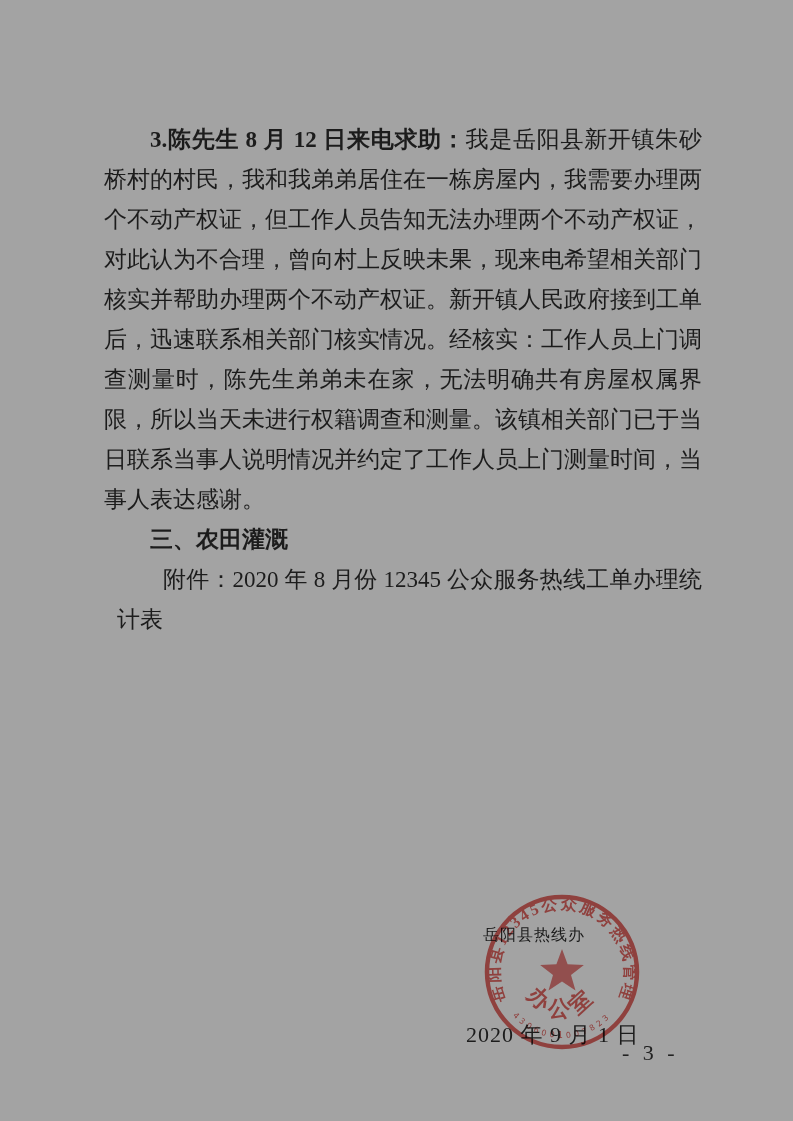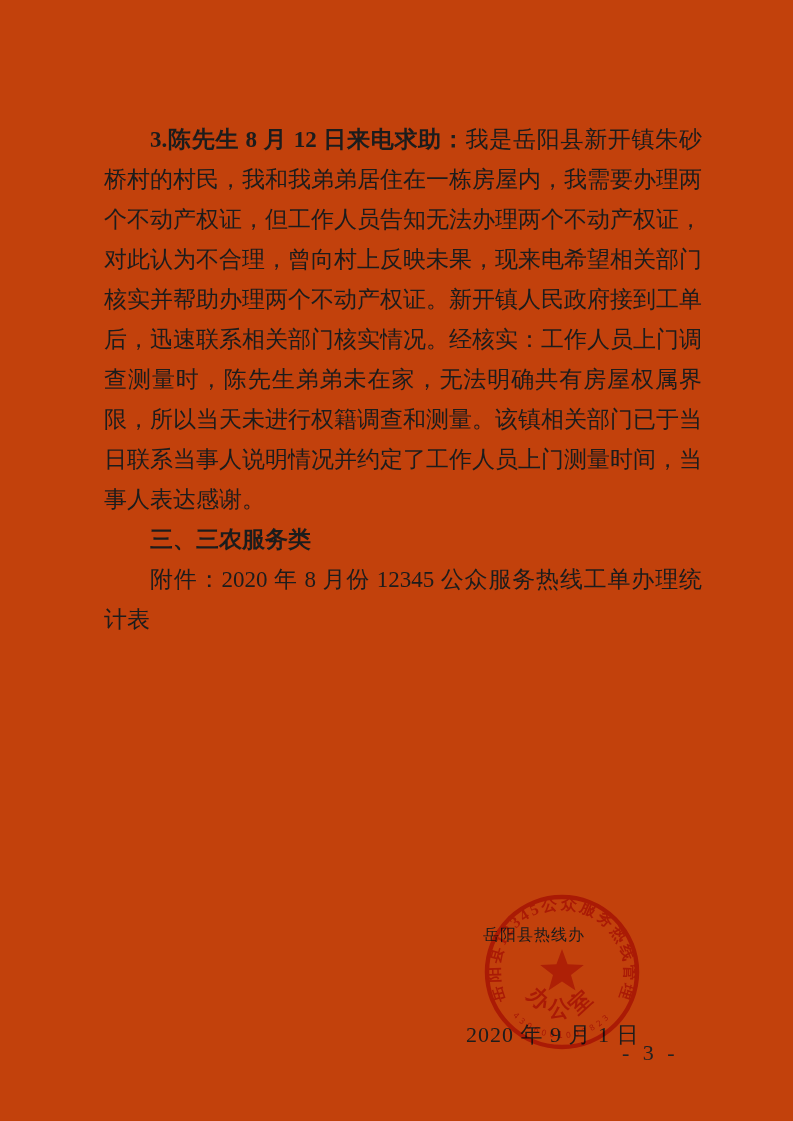--- a/index.html
+++ b/index.html
@@ -2,21 +2,21 @@
 <html><head>
 <meta charset="utf-8">
 <style>
   * { margin: 0; padding: 0; box-sizing: border-box; }
   html, body { background: #888; }
   .page {
     position: relative;
     width: 793px;
     height: 1121px;
     margin: 0 auto;
-    background: #c2410c;
+    background: #a3a3a3;
     overflow: hidden;
     font-family: "Liberation Serif", "DejaVu Serif", serif;
     color: #1c1c1c;
   }
   .content {
     position: absolute;
     left: 104px;
     top: 120px;
     width: 598px;
     font-size: 23px;
@@ -25,21 +25,21 @@
     text-justify: inter-character;
   }
   .content p { text-indent: 2em; }
   .lead-bold { font-weight: bold; }
   .section-heading {
     font-weight: bold;
     font-size: 23px;
     line-height: 40px;
     text-indent: 2em;
   }
-  .attachment { text-indent: 2em; }
+  .attachment { text-indent: 2em; margin-left: 13px; }
   .signature-org {
     position: absolute;
     left: 483px;
     top: 925px;
     font-size: 16px;
     letter-spacing: 1px;
     z-index: 2;
   }
   .signature-date {
     position: absolute;
@@ -69,21 +69,21 @@
   }
 </style>
 </head>
 <body>
 
 <div class="page">
 
   <div class="content">
     <p><span class="lead-bold">3.陈先生 8 月 12 日来电求助：</span><span>我是岳阳县新开镇朱砂桥村的村民，我和我弟弟居住在一栋房屋内，我需要办理两个不动产权证，但工作人员告知无法办理两个不动产权证，对此认为不合理，曾向村上反映未果，现来电希望相关部门核实并帮助办理两个不动产权证。新开镇人民政府接到工单后，迅速联系相关部门核实情况。经核实：工作人员上门调查测量时，陈先生弟弟未在家，无法明确共有房屋权属界限，所以当天未进行权籍调查和测量。该镇相关部门已于当日联系当事人说明情况并约定了工作人员上门测量时间，当事人表达感谢。</span></p>
 
-    <div class="section-heading">三、三农服务类</div>
+    <div class="section-heading">三、农田灌溉</div>
 
 
 
 
     <p class="attachment">附件：2020 年 8 月份 12345 公众服务热线工单办理统计表</p>
   </div>
 
   <div class="signature-org">岳阳县热线办</div>
 
   <div class="signature-date">2020 年 9 月 1 日</div>

